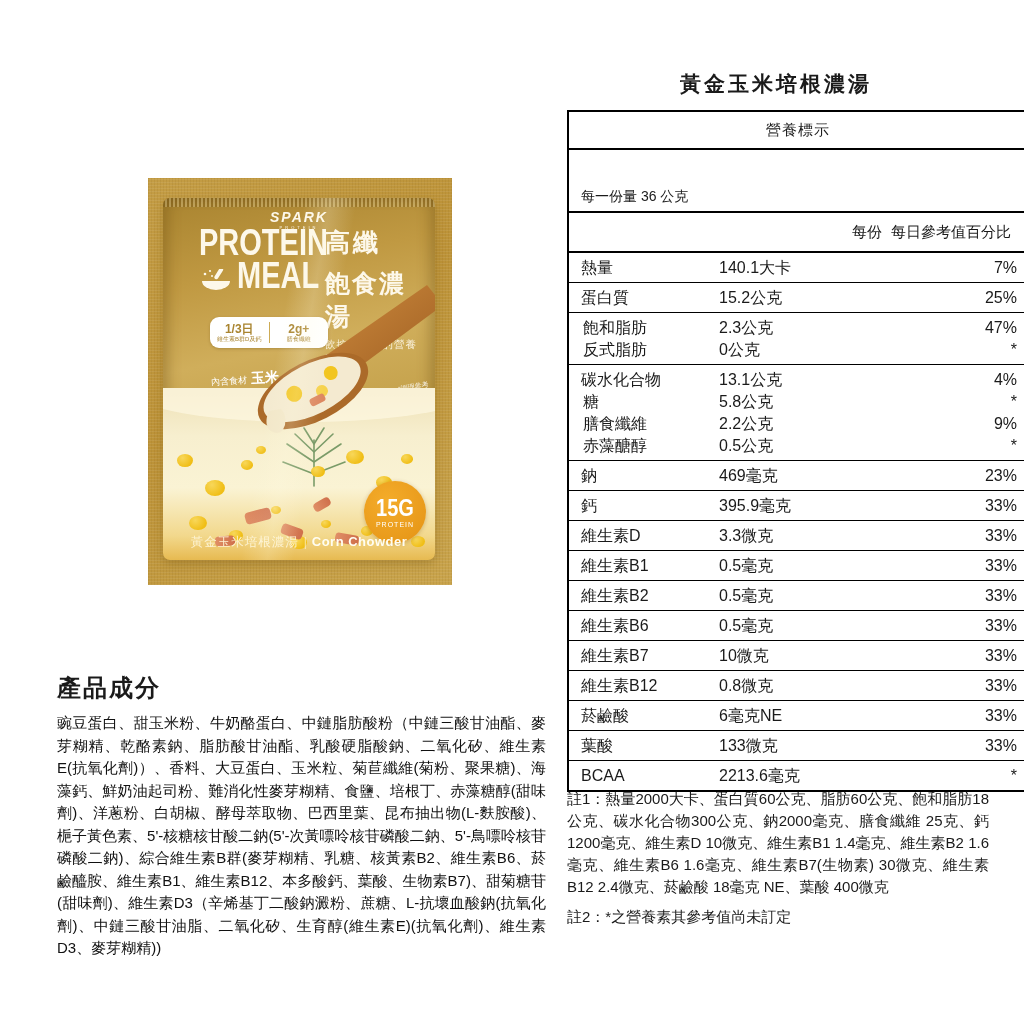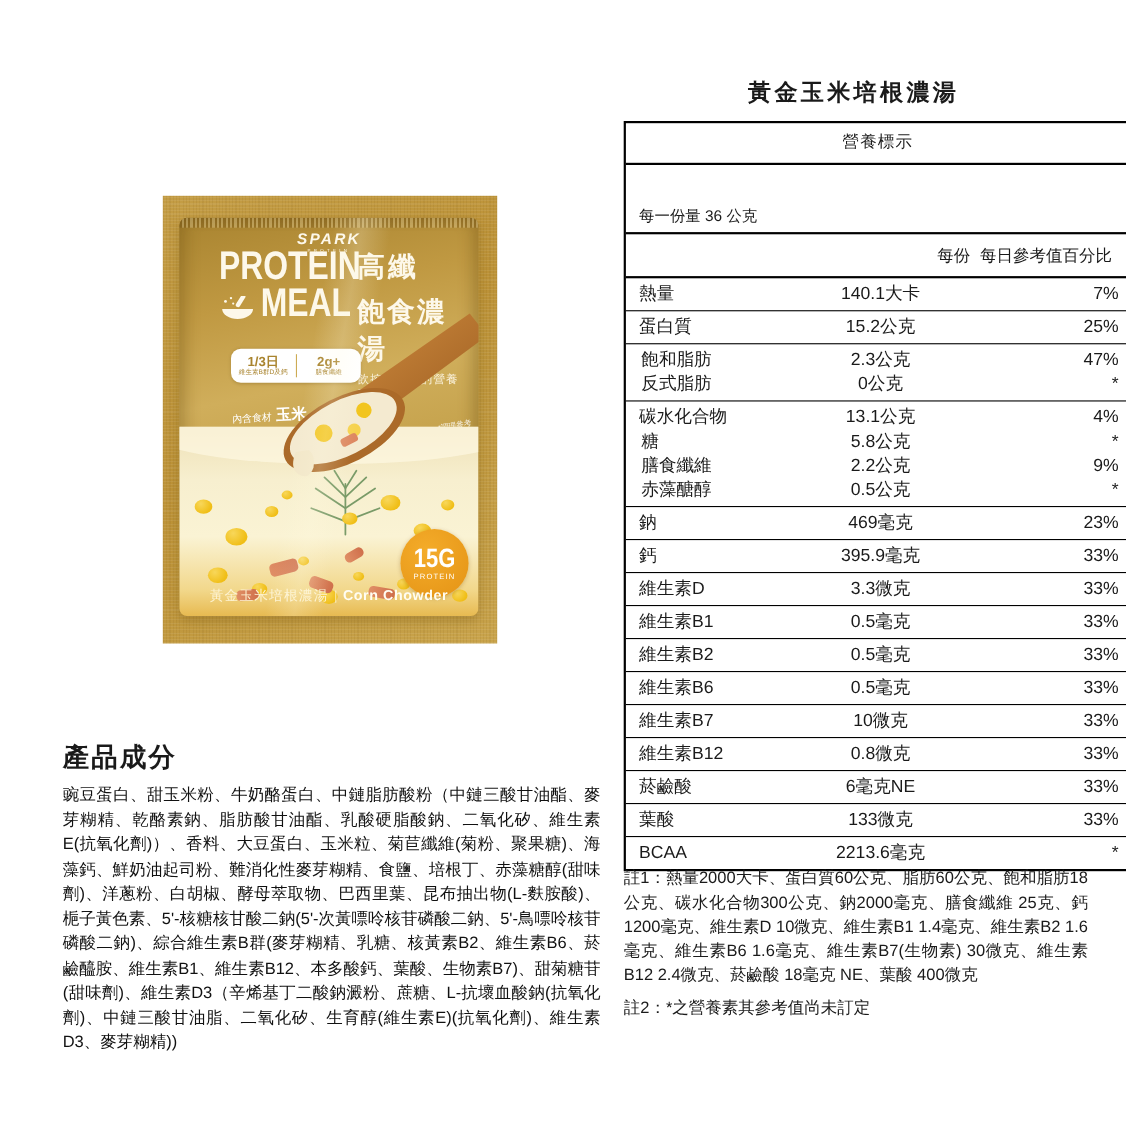--- a/index.html
+++ b/index.html
@@ -81,21 +81,21 @@
   .nt-header { border-bottom:2px solid #000; text-align:center; font-size:15px; padding:7px 0; line-height:22px; letter-spacing:1px; }
   .nt-serving { border-bottom:2px solid #000; font-size:14px; line-height:23px; padding:3px 0 3px 12px;margin-top:32px; }
   .nt-cols { border-bottom:2px solid #000; display:grid; grid-template-columns:150px 1fr 145px; font-size:15px; padding:10px 0 9px 0; }
   .nt-cols .c2 { text-align:right; }
   .nt-cols .c3 { text-align:right; padding-right:16px; }
   .ngroup { border-bottom:1px solid #000; padding:4px 0 3px 0; }
   .ngroup:last-child { border-bottom:none; }
   .nrow { display:grid; grid-template-columns:150px 1fr 145px; font-size:16px; line-height:22px; }
   .nrow .nlabel { padding-left:12px; white-space:nowrap; }
   .nrow.sub .nlabel { padding-left:14px; }
-  .nrow .nval { text-align:center; white-space:nowrap; }
+  .nrow .nval { text-align:left; white-space:nowrap; }
   .nrow .ndv { text-align:right; padding-right:10px; white-space:nowrap; }
 
   .notes { position:absolute; left:567px; top:788px; width:422px; font-size:15px; line-height:22px; text-align:justify; }
   .note2 { margin-top:8px; text-align:left; }
 </style>
 </head>
 <body>
 
 <div class="package-shot">
   <div class="pouch">

